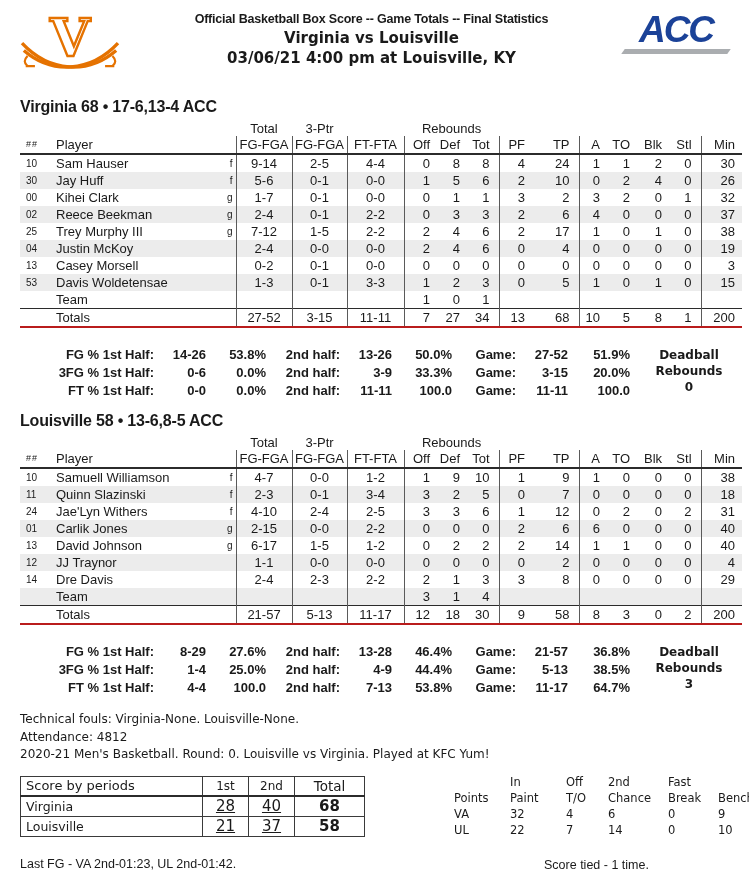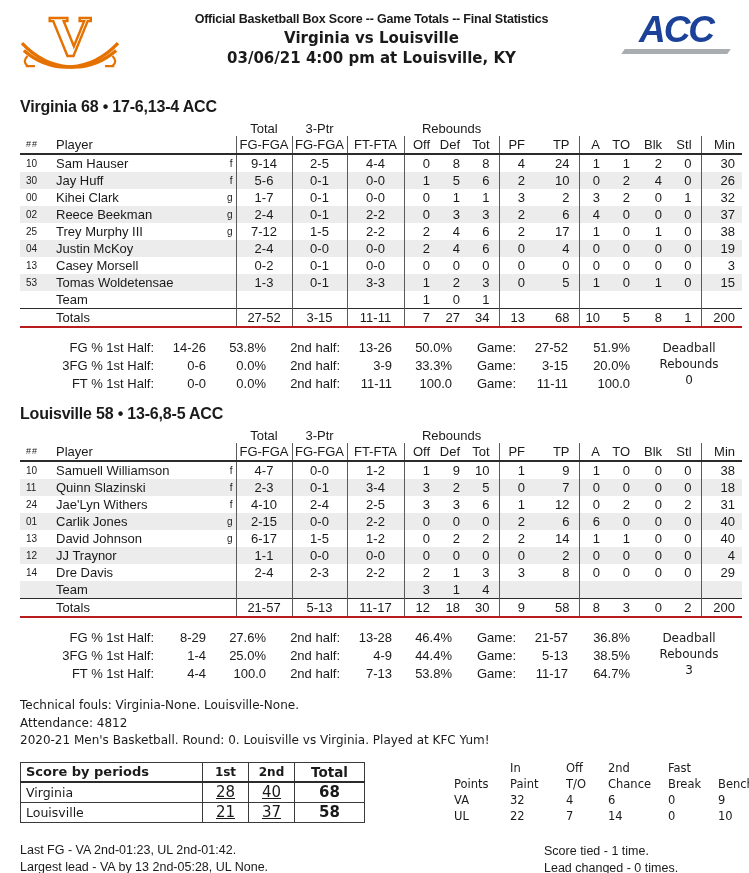--- a/index.html
+++ b/index.html
@@ -33,36 +33,36 @@
   .c-num { padding-left: 6px; font-size: 10px; }
   .hh { font-size: 9px; letter-spacing: 1px; }
   .c-name { padding-left: 4px; text-align: left; }
   .c-pos { font-size: 10px; text-align: right; padding-right: 3px; }
   .c-fg, .c-fg3, .c-ft { text-align: center; }
   .c-off, .c-def, .c-tot, .c-pf, .c-tp, .c-a, .c-to, .c-blk, .c-stl { text-align: right; padding-right: 9px; }
   .c-min { text-align: right; padding-right: 7px; }
   tr.stripe td { background: #ececec; }
   tr.totals td { border-top: 1px solid #2b2b2b; border-bottom: 2px solid #b91c1c; }
   
-  .pct-wrap { position: relative; margin: 11px 0 0 0; min-height: 56px; }
+  .pct-wrap { position: relative; margin: 18px 0 0 0; min-height: 56px; font-weight: bold; }
   .pcts { margin-left: 26px; font-size: 13px; }
   .pline { line-height: 18px; white-space: nowrap; }
   .pline span { display: inline-block; text-align: right; }
   .pc0 { width: 128px; } .pc1 { width: 52px; } .pc2 { width: 60px; }
   .pc3 { width: 74px; } .pc4 { width: 52px; } .pc5 { width: 60px; }
   .pc6 { width: 64px; } .pc7 { width: 52px; } .pc8 { width: 62px; }
   .deadball { position: absolute; top: 1px; left: 646px; width: 86px; text-align: center;
     font-family: "DejaVu Sans", sans-serif; font-size: 12px; line-height: 16px; }
   
   .notes { margin: 12px 0 0 20px; font-family: "DejaVu Sans", sans-serif; font-size: 12px; line-height: 17.5px; }
   
   .score-area { position: relative; margin-top: 12px; height: 70px; }
   table.periods { border-collapse: collapse; margin-left: 20px; font-family: "DejaVu Sans", sans-serif; }
   table.periods td { border: 1px solid #3a3a3a; height: 20px; }
-  table.periods tr.phead td { border-bottom: 2px solid #2b2b2b; font-weight: bold; }
+  table.periods tr.phead td { border-bottom: 2px solid #2b2b2b; font-weight: normal; }
   .p-label { width: 182px; padding-left: 5px; font-size: 13px; text-align: left; }
   tr.prow2 .p-label { font-size: 12.5px; font-weight: normal; }
   .p-1st, .p-2nd { width: 46px; text-align: center; font-size: 12px; }
   tr.prow2 .p-1st, tr.prow2 .p-2nd { font-size: 15px; font-weight: normal; text-decoration: underline; }
   .p-total { width: 70px; text-align: center; font-size: 13.5px; }
   tr.prow2 .p-total { font-size: 15px; font-weight: bold; }
   table.ptsum { border-collapse: collapse; position: absolute; left: 452px; top: -2px;
     font-family: "DejaVu Sans", sans-serif; font-size: 11.5px; }
   table.ptsum td { height: 16px; text-align: left; padding: 0 2px; }
   table.ptsum td:first-child { text-align: left; min-width: 56px; }
@@ -268,21 +268,21 @@
             <td class="c-pf bl">0</td>
             <td class="c-tp">0</td>
             <td class="c-a bl">0</td>
             <td class="c-to">0</td>
             <td class="c-blk">0</td>
             <td class="c-stl">0</td>
             <td class="c-min bl">3</td>
           </tr>
           <tr class="prow stripe">
             <td class="c-num">53</td>
-            <td class="c-name">Tomas Woldetensae</td>
+            <td class="c-name">Davis Woldetensae</td>
             <td class="c-pos"></td>
             <td class="c-fg bl">1-3</td>
             <td class="c-fg3 bl">0-1</td>
             <td class="c-ft bl">3-3</td>
             <td class="c-off bl">1</td>
             <td class="c-def">2</td>
             <td class="c-tot">3</td>
             <td class="c-pf bl">0</td>
             <td class="c-tp">5</td>
             <td class="c-a bl">1</td>

